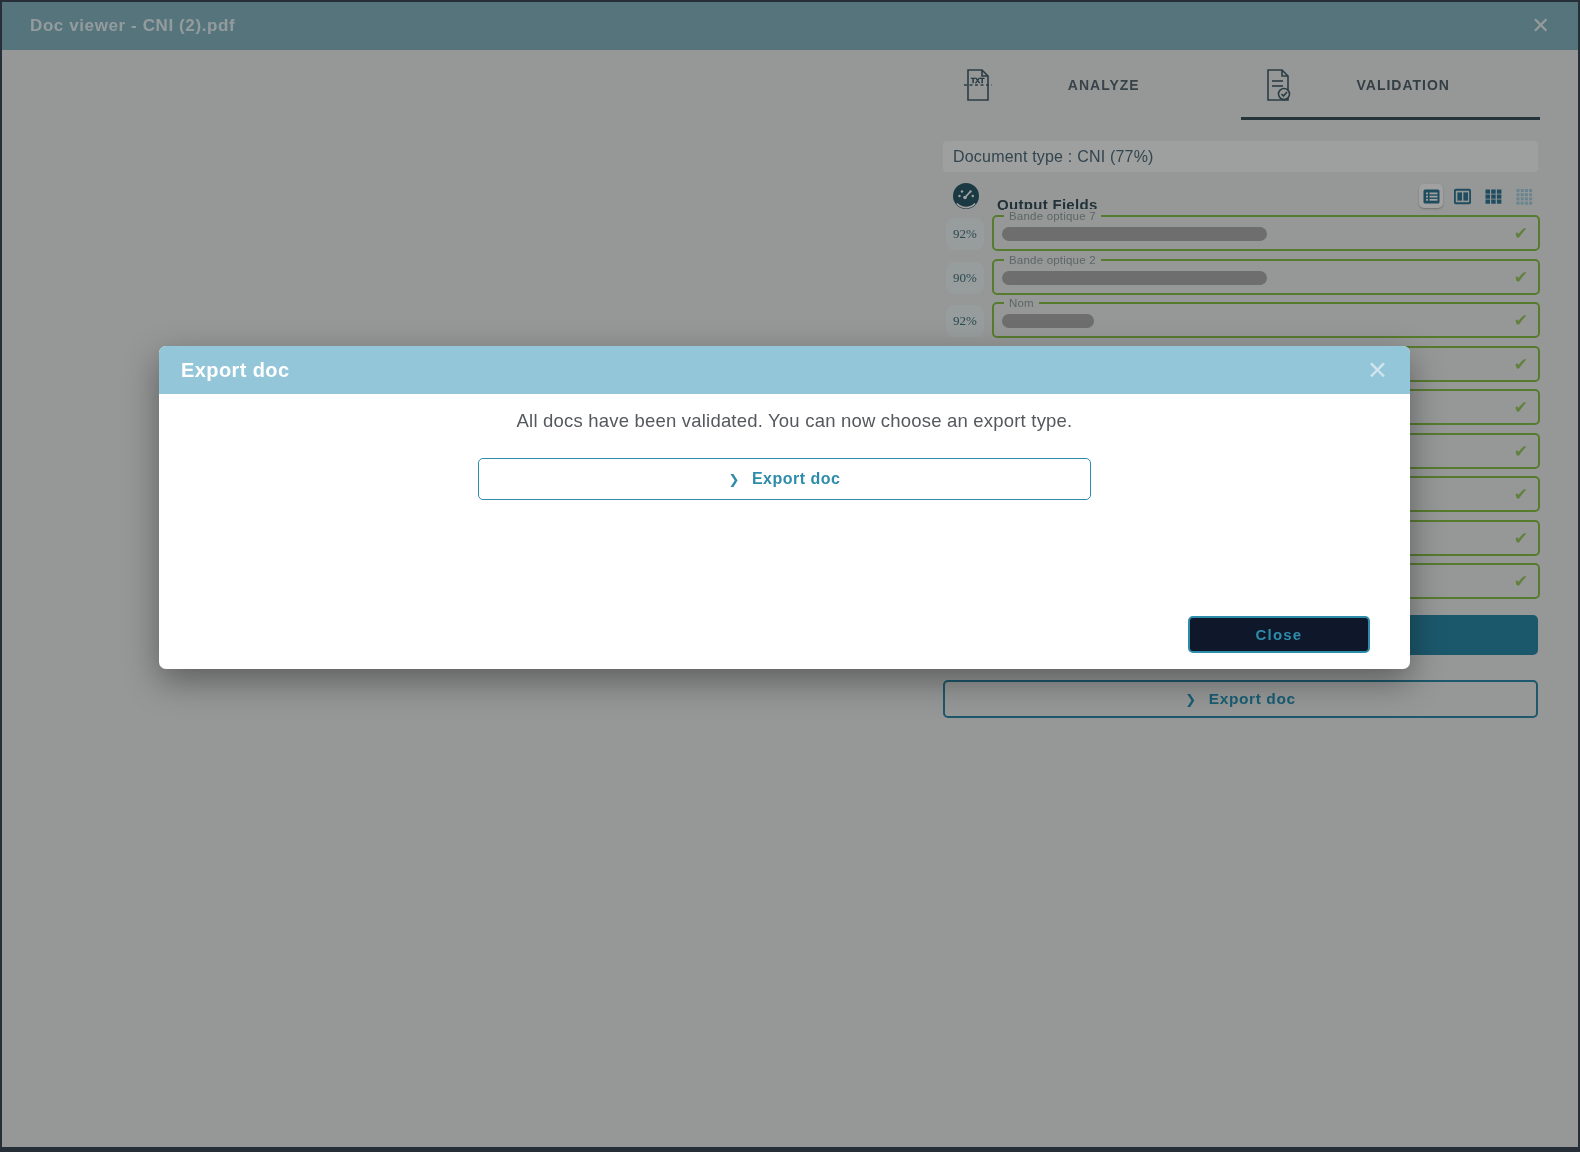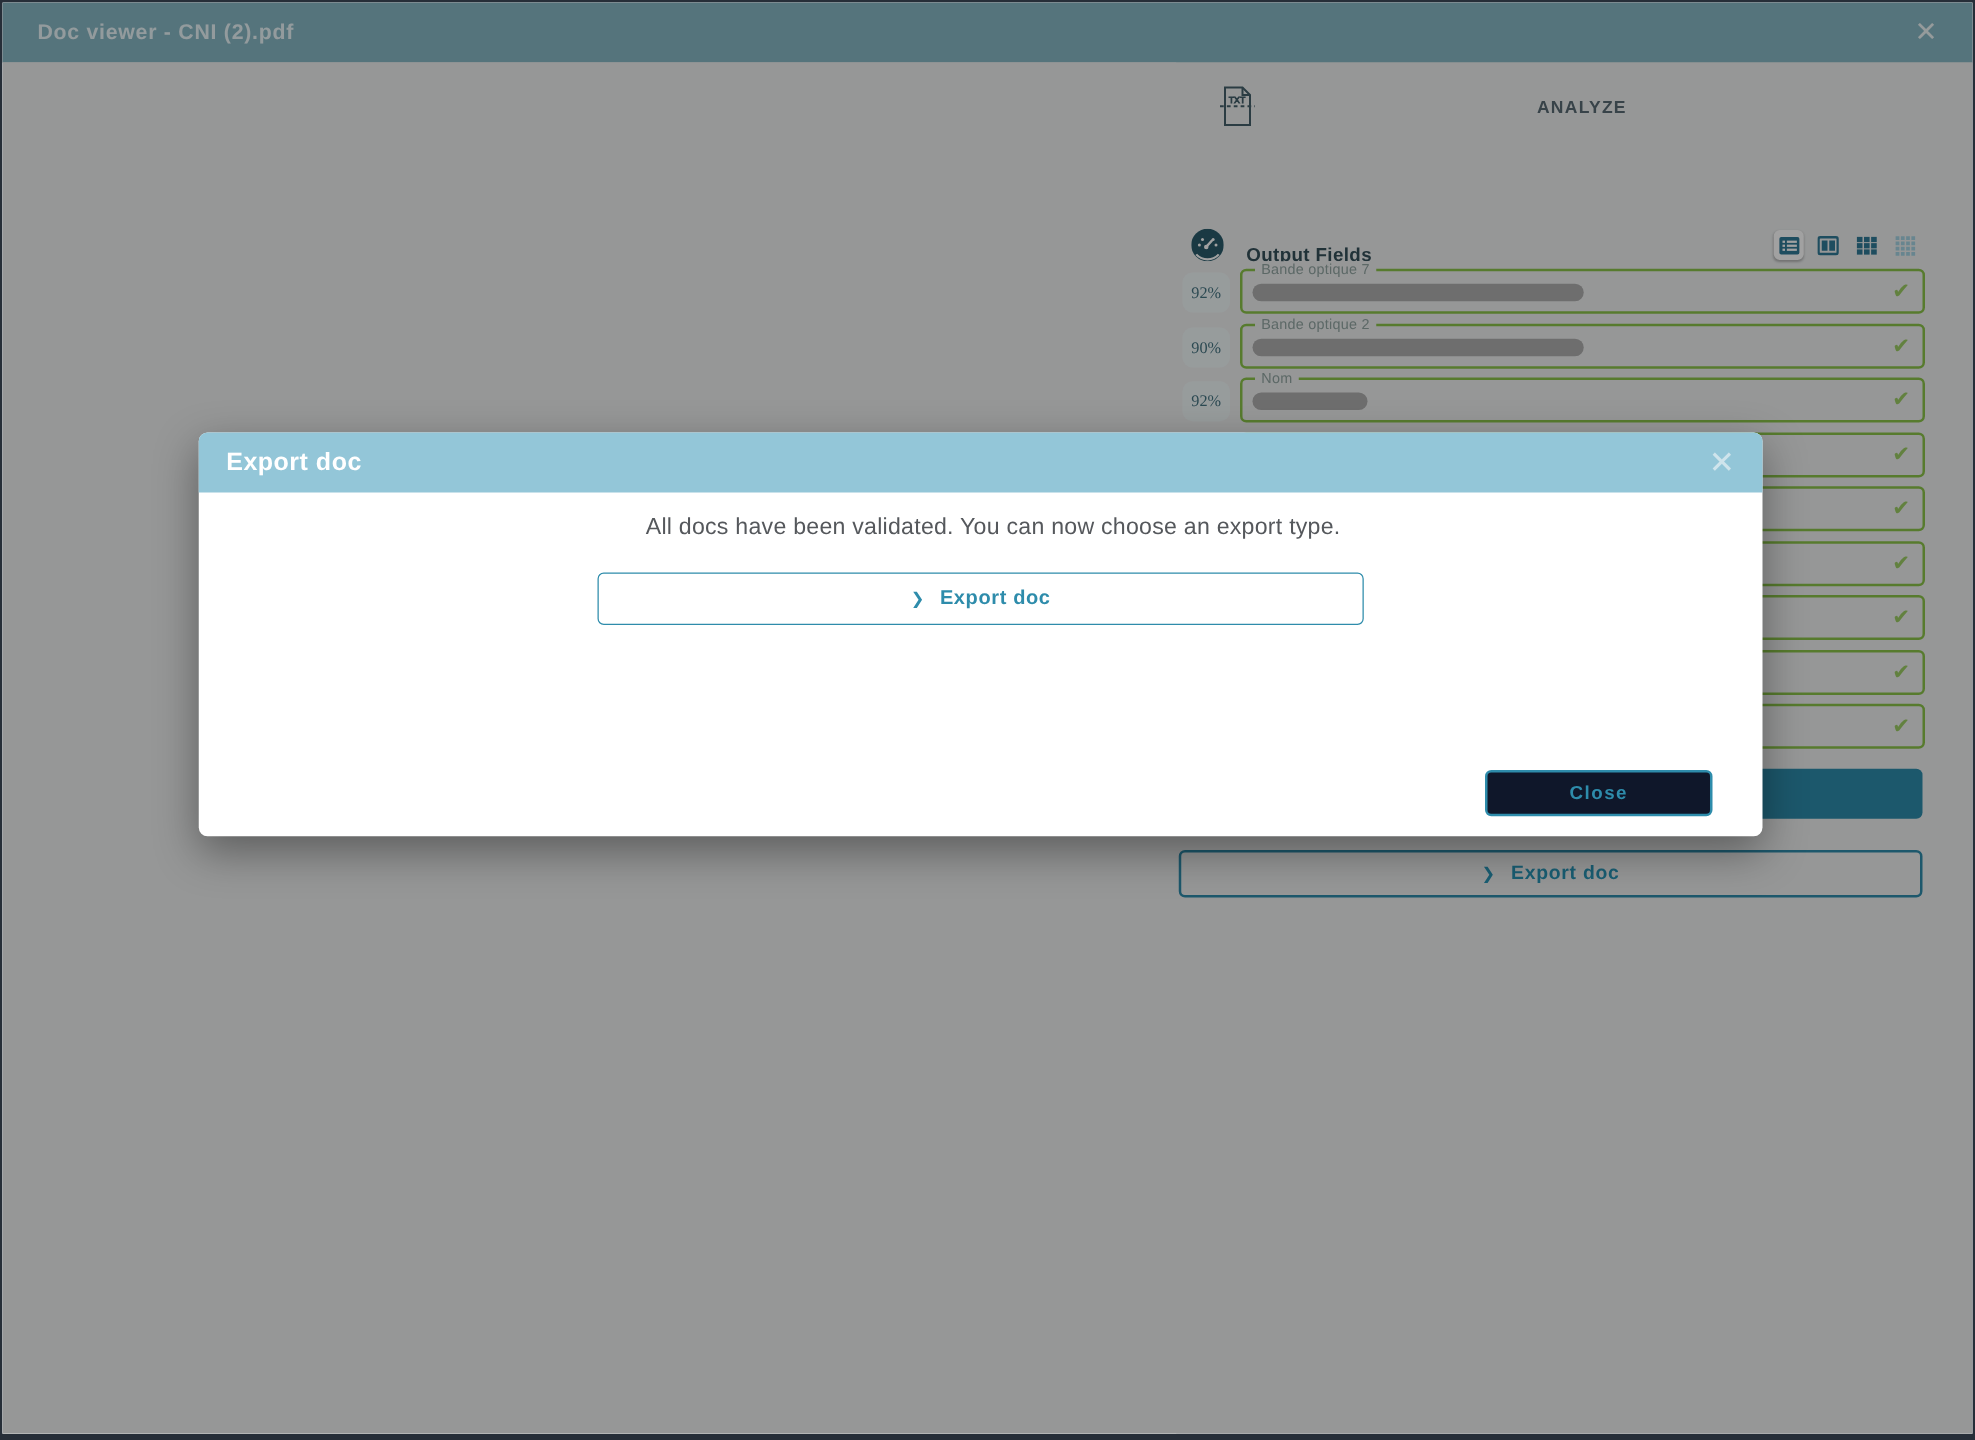--- a/index.html
+++ b/index.html
@@ -22,21 +22,21 @@
     cursor:pointer; line-height:1;
   }
 
   
   .main { position:absolute; left:0; top:48px; right:0; bottom:0; background:#eef0f0; }
   .viewer { position:absolute; left:0; top:0; width:939px; height:100%; background:#eef0f0; }
 
   .panel { position:absolute; left:939px; top:0; width:599px; height:100%; }
 
   
-  .tabs { position:absolute; left:12px; top:0; width:100%; height:70px; display:flex; }
+  .tabs { position:absolute; left:0; top:0; width:100%; height:70px; display:flex; }
   .tab { position:relative; flex:1; display:flex; align-items:center; cursor:pointer; }
   .tab .tab-icon { position:absolute; left:22px; width:30px; height:34px; }
   .tab .tab-label {
     flex:1; text-align:center; font-size:14px; font-weight:700; letter-spacing:1px;
     color:#5a6b74; padding-left:26px;
   }
   .tab.active .tab-label { color:#53646d; }
   .tab.active::after {
     content:""; position:absolute; left:0; right:0; bottom:0; height:3px; background:#3c525c;
   }
@@ -151,22 +151,36 @@
           <span class="tab-icon">
             <svg viewBox="0 0 30 34" fill="none" stroke="#45606b" stroke-width="1.6">
               <path d="M5 2 h14 l6 6 v24 h-20 z"></path>
               <path d="M19 2 v6 h6"></path>
               <line x1="1" y1="17" x2="29" y2="17" stroke-dasharray="3 2.5"></line>
               <text x="8" y="14.5" font-size="7" stroke-width="0.7" fill="#45606b">TXT</text>
             </svg>
           </span>
           <span class="tab-label">ANALYZE</span>
         </div>
+        <div class="tab active">
+          <span class="tab-icon">
+            <svg viewBox="0 0 30 34" fill="none" stroke="#45606b" stroke-width="1.6">
+              <path d="M5 2 h14 l6 6 v24 h-20 z"></path>
+              <path d="M19 2 v6 h6"></path>
+              <line x1="9" y1="13" x2="20" y2="13"></line>
+              <line x1="9" y1="18" x2="20" y2="18"></line>
+              <circle cx="21" cy="26" r="5.5" fill="#eef0f0"></circle>
+              <path d="M18.5 26 l2 2 l3.5 -4"></path>
+            </svg>
+          </span>
+          <span class="tab-label">VALIDATION</span>
+        </div>
       </div>
 
+      <div class="doc-type">Document type : CNI (77%)</div>
 
       <div class="fields-head">
         <span class="gauge-icon">
           <svg viewBox="0 0 26 26">
             <circle cx="13" cy="13" r="13" fill="#2a5b6b"></circle>
             <circle cx="6.5" cy="13" r="1.2" fill="#fff"></circle>
             <circle cx="9" cy="8.5" r="1.2" fill="#fff"></circle>
             <circle cx="17.5" cy="8.5" r="1.2" fill="#fff"></circle>
             <circle cx="19.8" cy="13" r="1.2" fill="#fff"></circle>
             <path d="M12 14.5 L16.5 9.5" stroke="#fff" stroke-width="1.8" stroke-linecap="round"></path>

